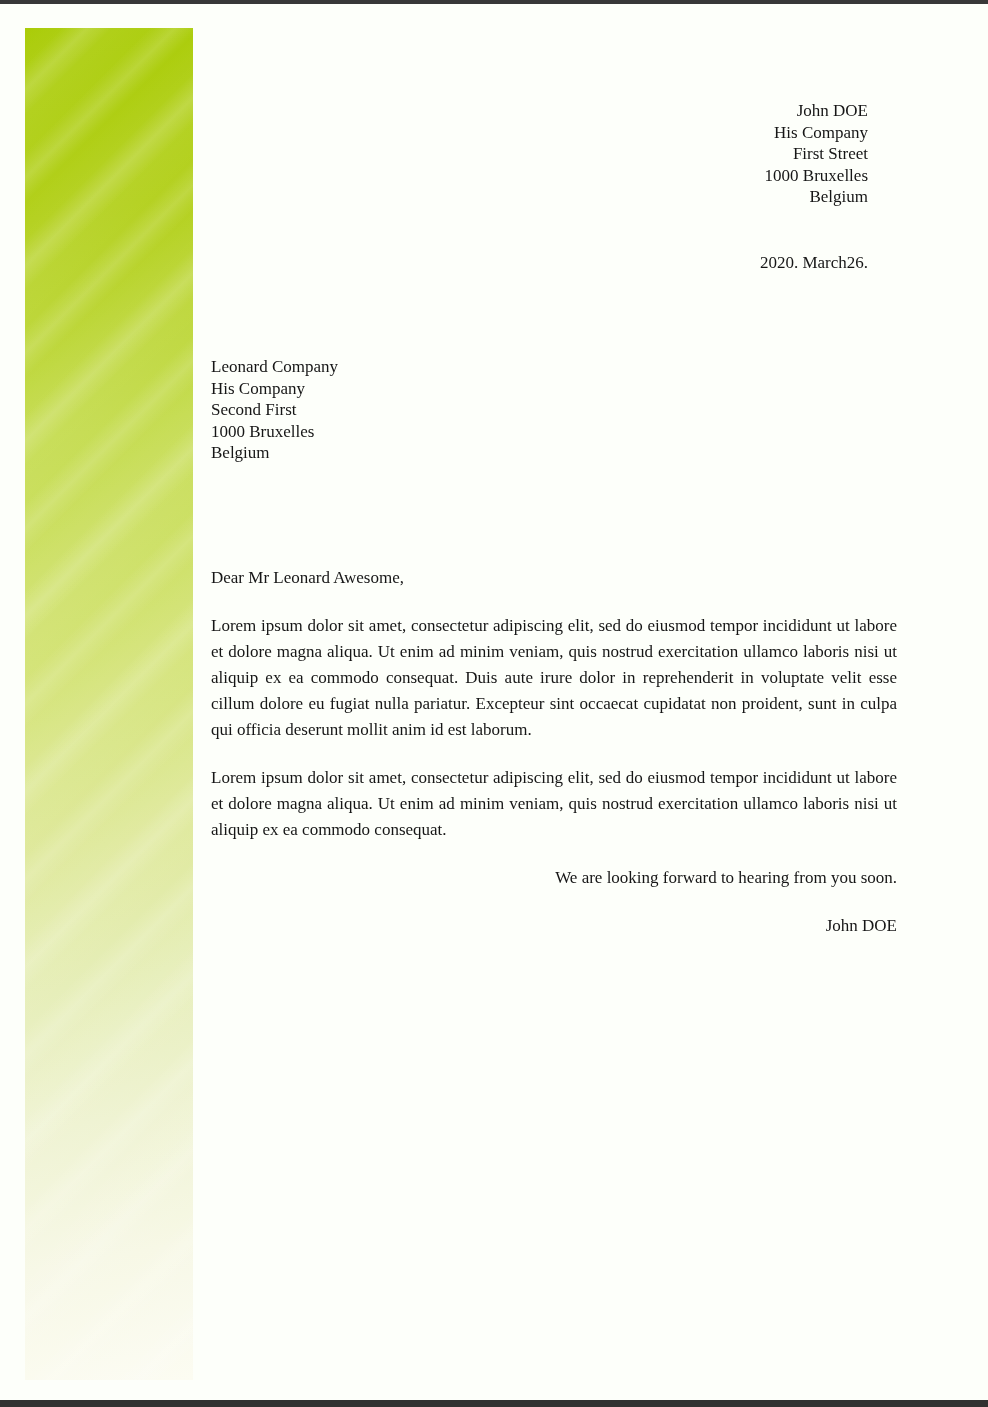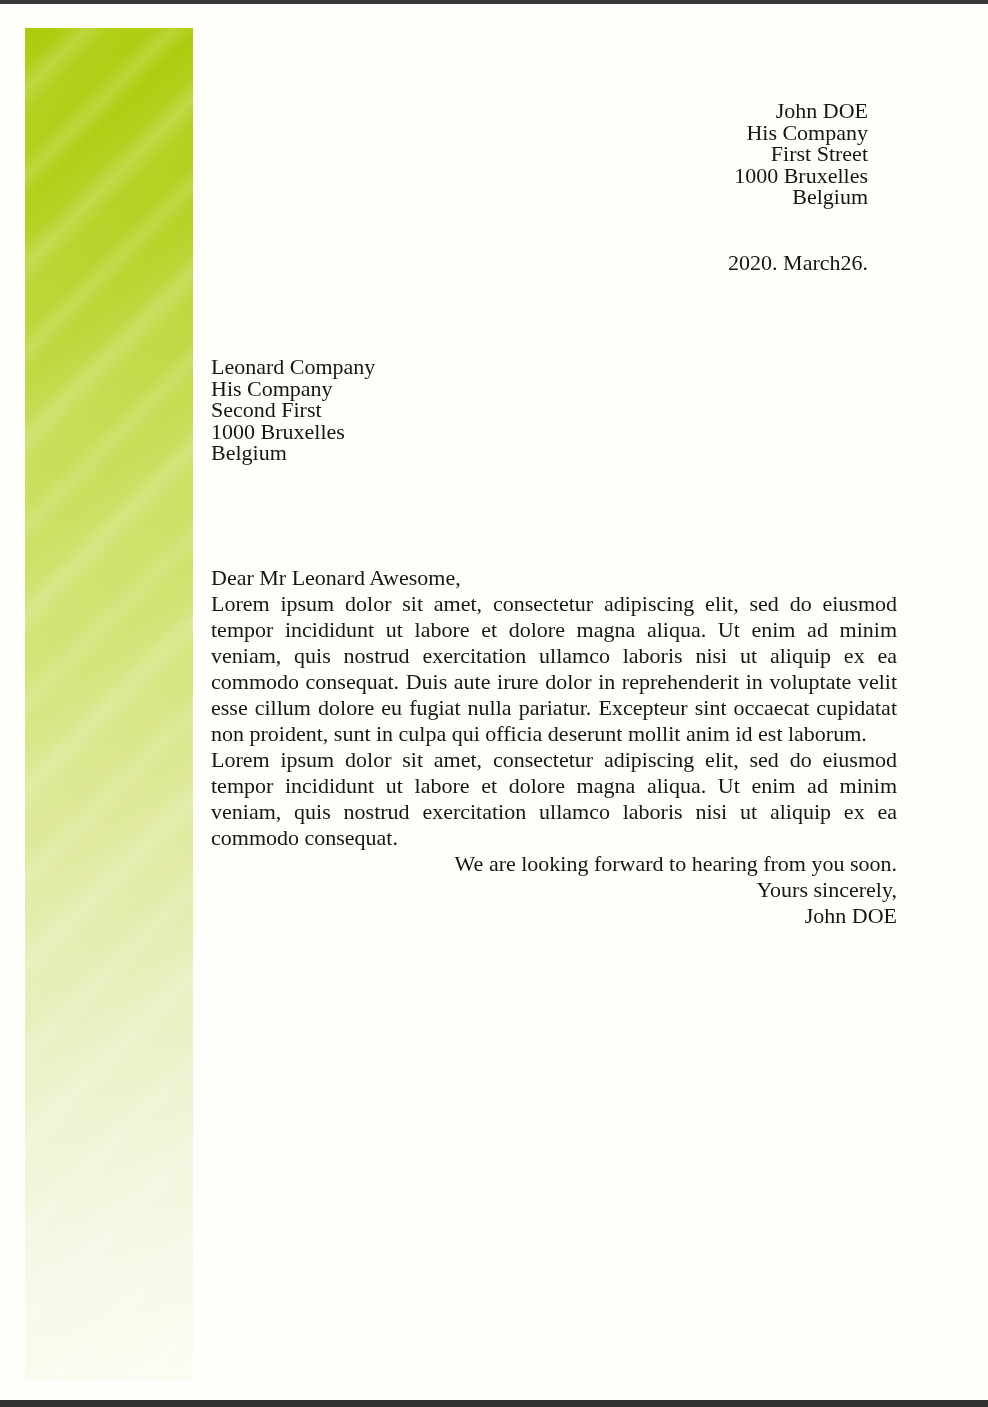--- a/index.html
+++ b/index.html
@@ -45,21 +45,21 @@
         #b3d01c 14%,
         #c5dc50 30%,
         #d3e375 46%,
         #dfe99c 60%,
         #e6eeb8 70%,
         #eff3d2 80%,
         #f7f8e6 90%,
         #fcfcf2 100%);
   }
 
-  .serif-block { font-size: 22px; }
+  .serif-block { font-size: 17px; }
 
   .sender-block {
     position: absolute;
     top: 100px;
     right: 120px;
     text-align: right;
     line-height: 21.5px;
   }
   .date-line {
     position: absolute;
@@ -75,21 +75,21 @@
     text-align: left;
     line-height: 21.5px;
   }
   .letter-body {
     position: absolute;
     top: 552px;
     left: 211px;
     width: 686px;
     line-height: 26px;
   }
-  .letter-body p { text-align: justify; }
+  .letter-body p { margin-top: 22px; text-align: justify; }
   .letter-body .salutation { margin-top: 13px; text-align: left; }
   .letter-body .no-justify { text-align: right; }
   .addr-line { display: block; }
 </style>
 </head>
 <body>
 
 <div class="edge-bar top"></div>
 
 <div class="sidebar"></div>
@@ -110,17 +110,16 @@
   <span class="addr-line">Second First</span>
   <span class="addr-line">1000 Bruxelles</span>
   <span class="addr-line">Belgium</span>
 </div>
 
 <div class="letter-body serif-block">
   <p class="salutation">Dear Mr Leonard Awesome,</p>
   <p>Lorem ipsum dolor sit amet, consectetur adipiscing elit, sed do eiusmod tempor incididunt ut labore et dolore magna aliqua. Ut enim ad minim veniam, quis nostrud exercitation ullamco laboris nisi ut aliquip ex ea commodo consequat. Duis aute irure dolor in reprehenderit in voluptate velit esse cillum dolore eu fugiat nulla pariatur. Excepteur sint occaecat cupidatat non proident, sunt in culpa qui officia deserunt mollit anim id est laborum.</p>
   <p>Lorem ipsum dolor sit amet, consectetur adipiscing elit, sed do eiusmod tempor incididunt ut labore et dolore magna aliqua. Ut enim ad minim veniam, quis nostrud exercitation ullamco laboris nisi ut aliquip ex ea commodo consequat.</p>
   <p class="no-justify">We are looking forward to hearing from you soon.</p>
-  <p class="no-justify">Yours sincerely,</p>
   <p class="no-justify">John DOE</p>
 </div>
 
 <div class="edge-bar bottom"></div>
 
 </body></html>

